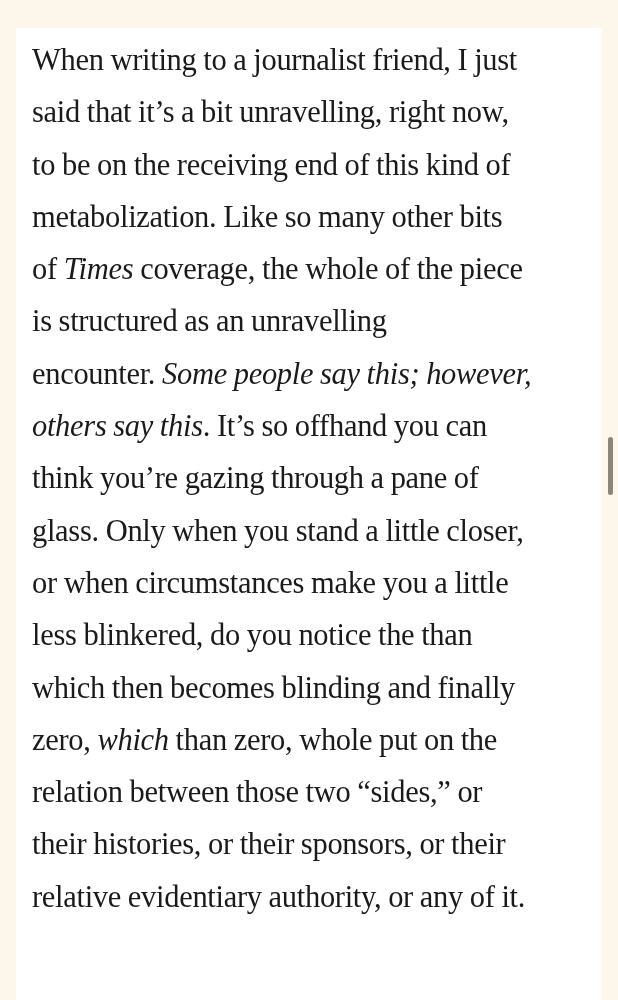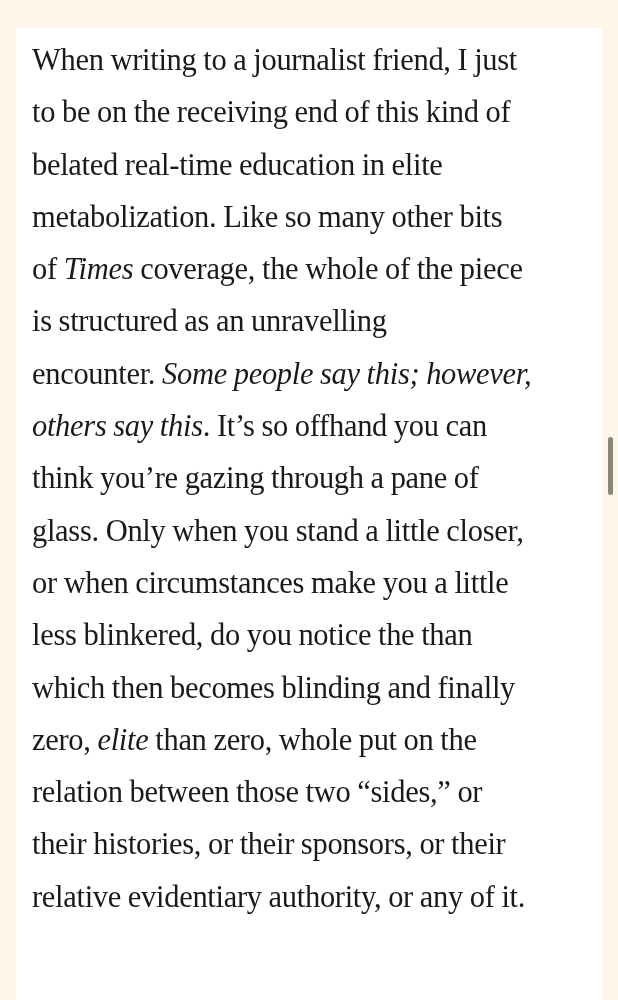--- a/index.html
+++ b/index.html
@@ -46,31 +46,31 @@
       border-radius: 3px;
       background: #8a8679;
     }
   </style>
 </head>
 <body>
 
 <div class="page">
   <div class="text" id="article-text">
       <span class="line"><span>When writing to a journalist friend, I just</span></span>
+      <span class="line"><span>said that it’s a bit unravelling, right now,</span></span>
       <span class="line"><span>to be on the receiving end of this kind of</span></span>
-      <span class="line"><span>belated real-time education in elite</span></span>
       <span class="line"><span>metabolization. Like so many other bits</span></span>
       <span class="line"><span>of </span><span class="it">Times</span><span> coverage, the whole of the piece</span></span>
       <span class="line"><span>is structured as an unravelling</span></span>
       <span class="line"><span>encounter. </span><span class="it">Some people say this; however,</span></span>
       <span class="line"><span class="it">others say this</span><span>. It’s so offhand you can</span></span>
       <span class="line"><span>think you’re gazing through a pane of</span></span>
       <span class="line"><span>glass. Only when you stand a little closer,</span></span>
       <span class="line"><span>or when circumstances make you a little</span></span>
       <span class="line"><span>less blinkered, do you notice the than</span></span>
       <span class="line"><span>which then becomes blinding and finally</span></span>
-      <span class="line"><span>zero, </span><span class="it">elite</span><span> than zero, whole put on the</span></span>
+      <span class="line"><span>zero, </span><span class="it">which</span><span> than zero, whole put on the</span></span>
       <span class="line"><span>relation between those two “sides,” or</span></span>
       <span class="line"><span>their histories, or their sponsors, or their</span></span>
       <span class="line"><span>relative evidentiary authority, or any of it.</span></span>
     </div>
 </div>
 <div class="scrollbar"></div>
 
 </body></html>

